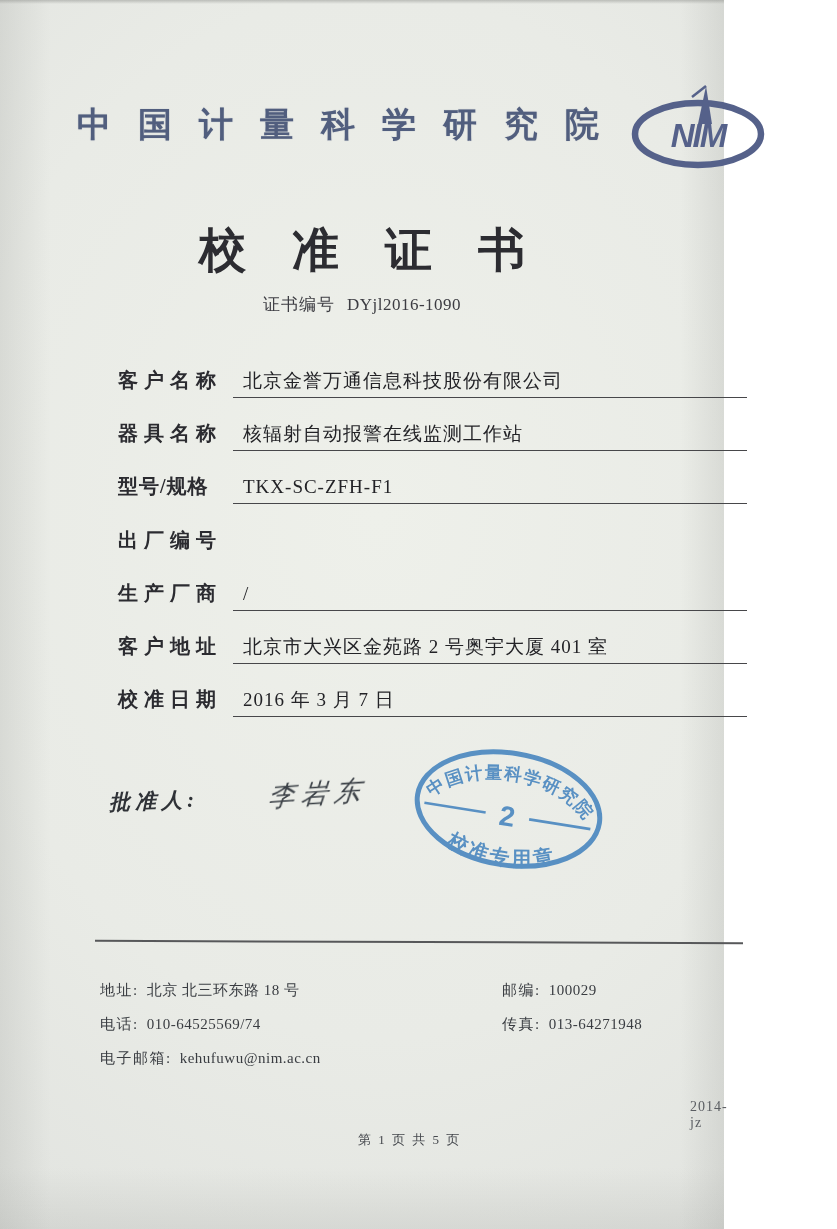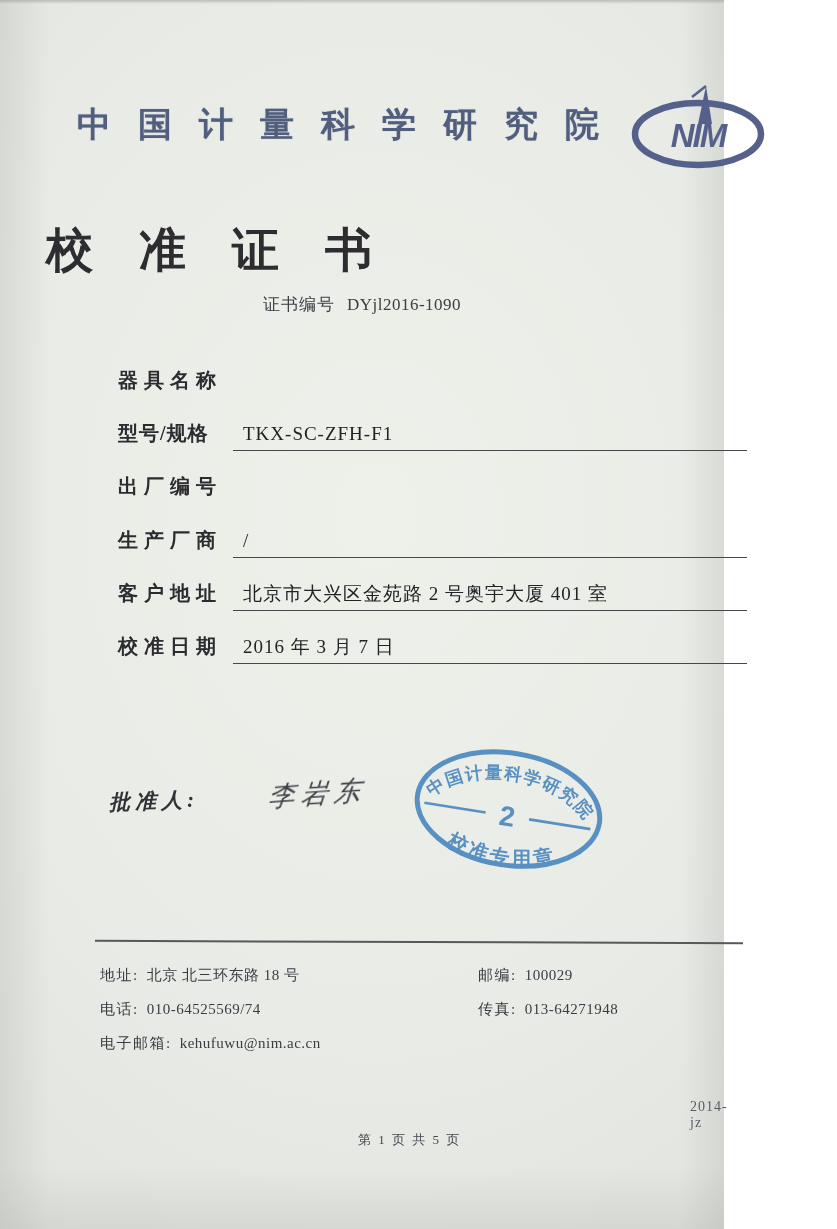--- a/index.html
+++ b/index.html
@@ -19,21 +19,21 @@
   .org-name{
     position:absolute;left:77px;top:102px;
     font-size:34px;font-weight:600;color:#515e7e;
     letter-spacing:27px;white-space:nowrap;
     text-shadow:0 0 1px rgba(81,94,126,.45);
   }
   .logo{position:absolute;left:622px;top:84px;width:152px;height:88px;}
   
   .cert-title{
     position:absolute;left:0;top:219px;width:100%;
-    font-size:47px;font-weight:700;color:#2c2c31;
+    text-align:center;font-size:47px;font-weight:700;color:#2c2c31;
     letter-spacing:46px;text-indent:46px;white-space:nowrap;
   }
   .cert-no-row{
     position:absolute;left:0;top:293px;width:100%;
     text-align:center;font-size:17px;color:#3c3c42;letter-spacing:1px;
   }
   .cert-no-row .num{margin-left:12px;letter-spacing:.5px;}
   
   .form{position:absolute;left:118px;top:363px;width:629px;}
   .frow{display:flex;align-items:flex-start;height:53.2px;padding-top:5px;box-sizing:border-box;}
@@ -63,21 +63,21 @@
   .stamp{
     position:absolute;left:402px;top:736px;width:212px;height:152px;
     transform:rotate(9deg);opacity:.93;
   }
   
   .footer-divider{
     position:absolute;left:95px;top:941px;width:648px;height:2px;
     background:#57585a;transform:rotate(.2deg);
   }
   .contacts{position:absolute;left:100px;top:966px;width:660px;font-size:15px;color:#393c41;}
-  .contact-row{display:flex;height:34px;align-items:flex-start;}
+  .contact-row{display:flex;height:34px;align-items:flex-end;gap:24px;}
   .contact-cell{white-space:nowrap;letter-spacing:.5px;}
   .contact-cell.left{width:378px;flex:none;}
   .contact-cell .clabel{margin-right:8px;letter-spacing:1.5px;}
   .form-code{
     position:absolute;left:690px;top:1099px;
     font-size:14px;color:#5a5d62;letter-spacing:1px;
   }
   .page-indicator{
     position:absolute;left:358px;top:1131px;
     font-size:13px;color:#46494e;letter-spacing:2px;white-space:nowrap;
@@ -98,21 +98,26 @@
     </svg>
   </div>
 
   <div class="cert-title">校准证书</div>
   <div class="cert-no-row">
     <span>证书编号</span><span class="num">DYjl2016-1090</span>
   </div>
 
   <div class="form">
     <div class="frow">
+      <div class="flabel">客户名称</div>
+      <div class="fvalue">北京金誉万通信息科技股份有限公司</div>
+    </div>
+    <div class="frow">
       <div class="flabel">器具名称</div>
+      <div class="fvalue">核辐射自动报警在线监测工作站</div>
     </div>
     <div class="frow tight">
       <div class="flabel">型号/规格</div>
       <div class="fvalue">TKX-SC-ZFH-F1</div>
     </div>
     <div class="frow">
       <div class="flabel">出厂编号</div>
     </div>
     <div class="frow">
       <div class="flabel">生产厂商</div>

